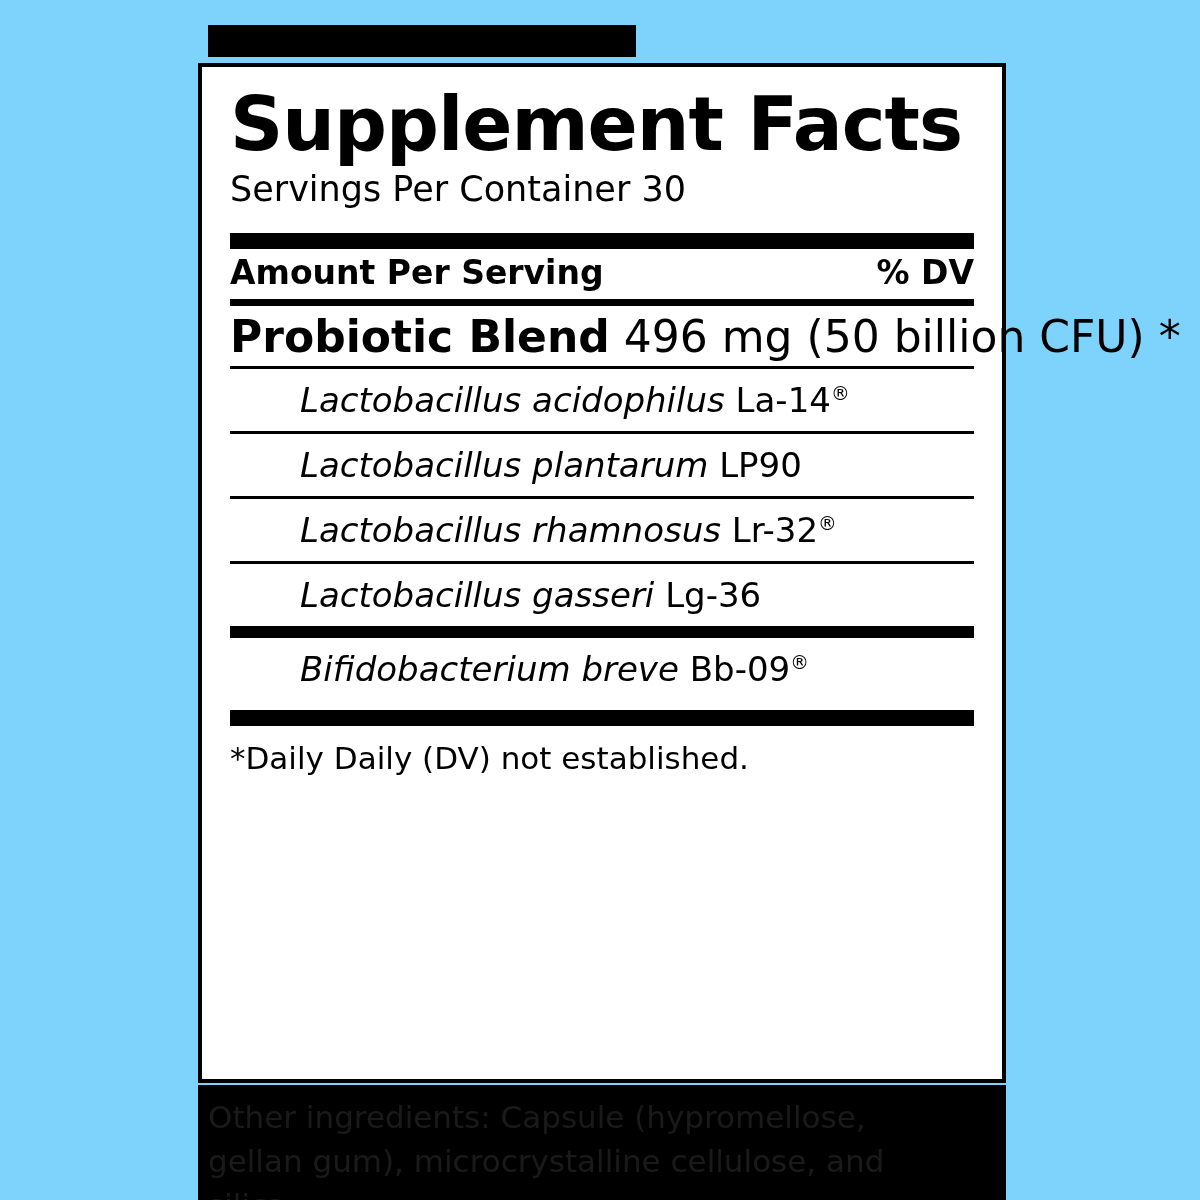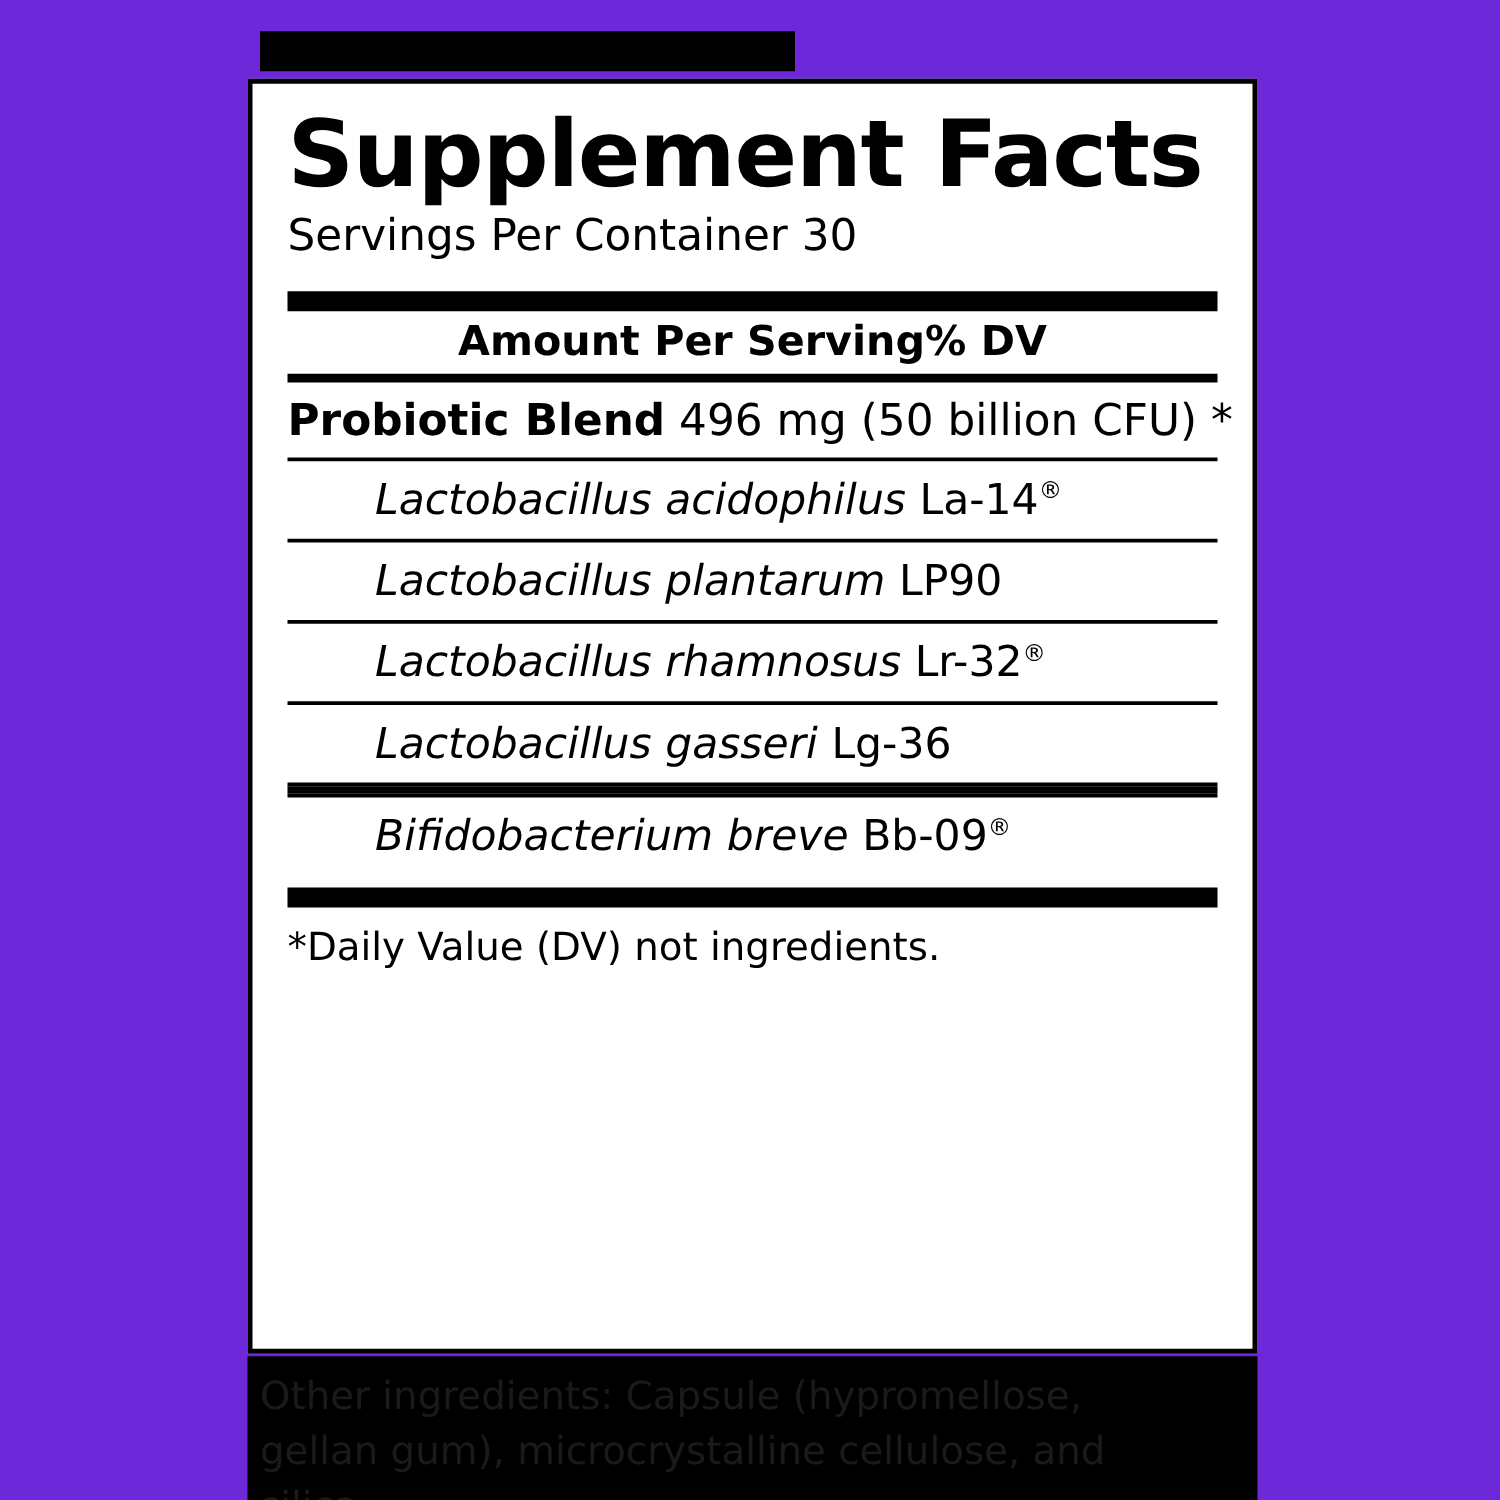--- a/index.html
+++ b/index.html
@@ -9,21 +9,21 @@
     width: 1200px;
     height: 1200px;
     font-family: "DejaVu Sans", sans-serif;
     color: #000000;
   }
   #page {
     position: relative;
     width: 1200px;
     height: 1200px;
     overflow: hidden;
-    background: #6d28d9;
+    background: #7dd3fc;
   }
 
   
   .top-bar {
     position: absolute;
     left: 208px;
     top: 25px;
     width: 428px;
     height: 32px;
     background: #000000;
@@ -76,30 +76,30 @@
     background: #000000;
   }
   .rule-bottom {
     height: 16px;
     background: #000000;
     margin-top: 10px;
   }
 
   .amount-row {
     display: flex;
-    justify-content: center;
+    justify-content: space-between;
     align-items: baseline;
     font-weight: bold;
     font-size: 33px;
     line-height: 40px;
     padding: 4px 0 6px 0;
   }
 
   .blend-row {
-    font-size: 35px;
+    font-size: 44px;
     line-height: 46px;
     padding: 8px 0 6px 0;
     white-space: nowrap;
   }
   .blend-name {
     font-weight: bold;
   }
 
   .strain-row {
     font-size: 34px;
@@ -182,21 +182,21 @@
           <div class="strain-row"><span class="strain-genus">Lactobacillus gasseri</span> <span>Lg-36</span></div>
           <div class="rule-thin"></div>
           <div class="rule-thin"></div>
           <div class="rule-thin"></div>
           <div class="rule-thin"></div>
           <div class="strain-row"><span class="strain-genus">Bifidobacterium breve</span> <span>Bb-09</span><sup class="reg">®</sup></div>
         </div>
 
       <div class="rule-bottom"></div>
 
-      <div class="footnote">*Daily Value (DV) not ingredients.</div>
+      <div class="footnote">*Daily Daily (DV) not established.</div>
 
     </div>
   </div>
 
   <div class="bottom-band">
     <div class="other-ing">Other ingredients: Capsule (hypromellose, gellan gum), microcrystalline cellulose, and silica.</div>
   </div>
 
 </div>
 

